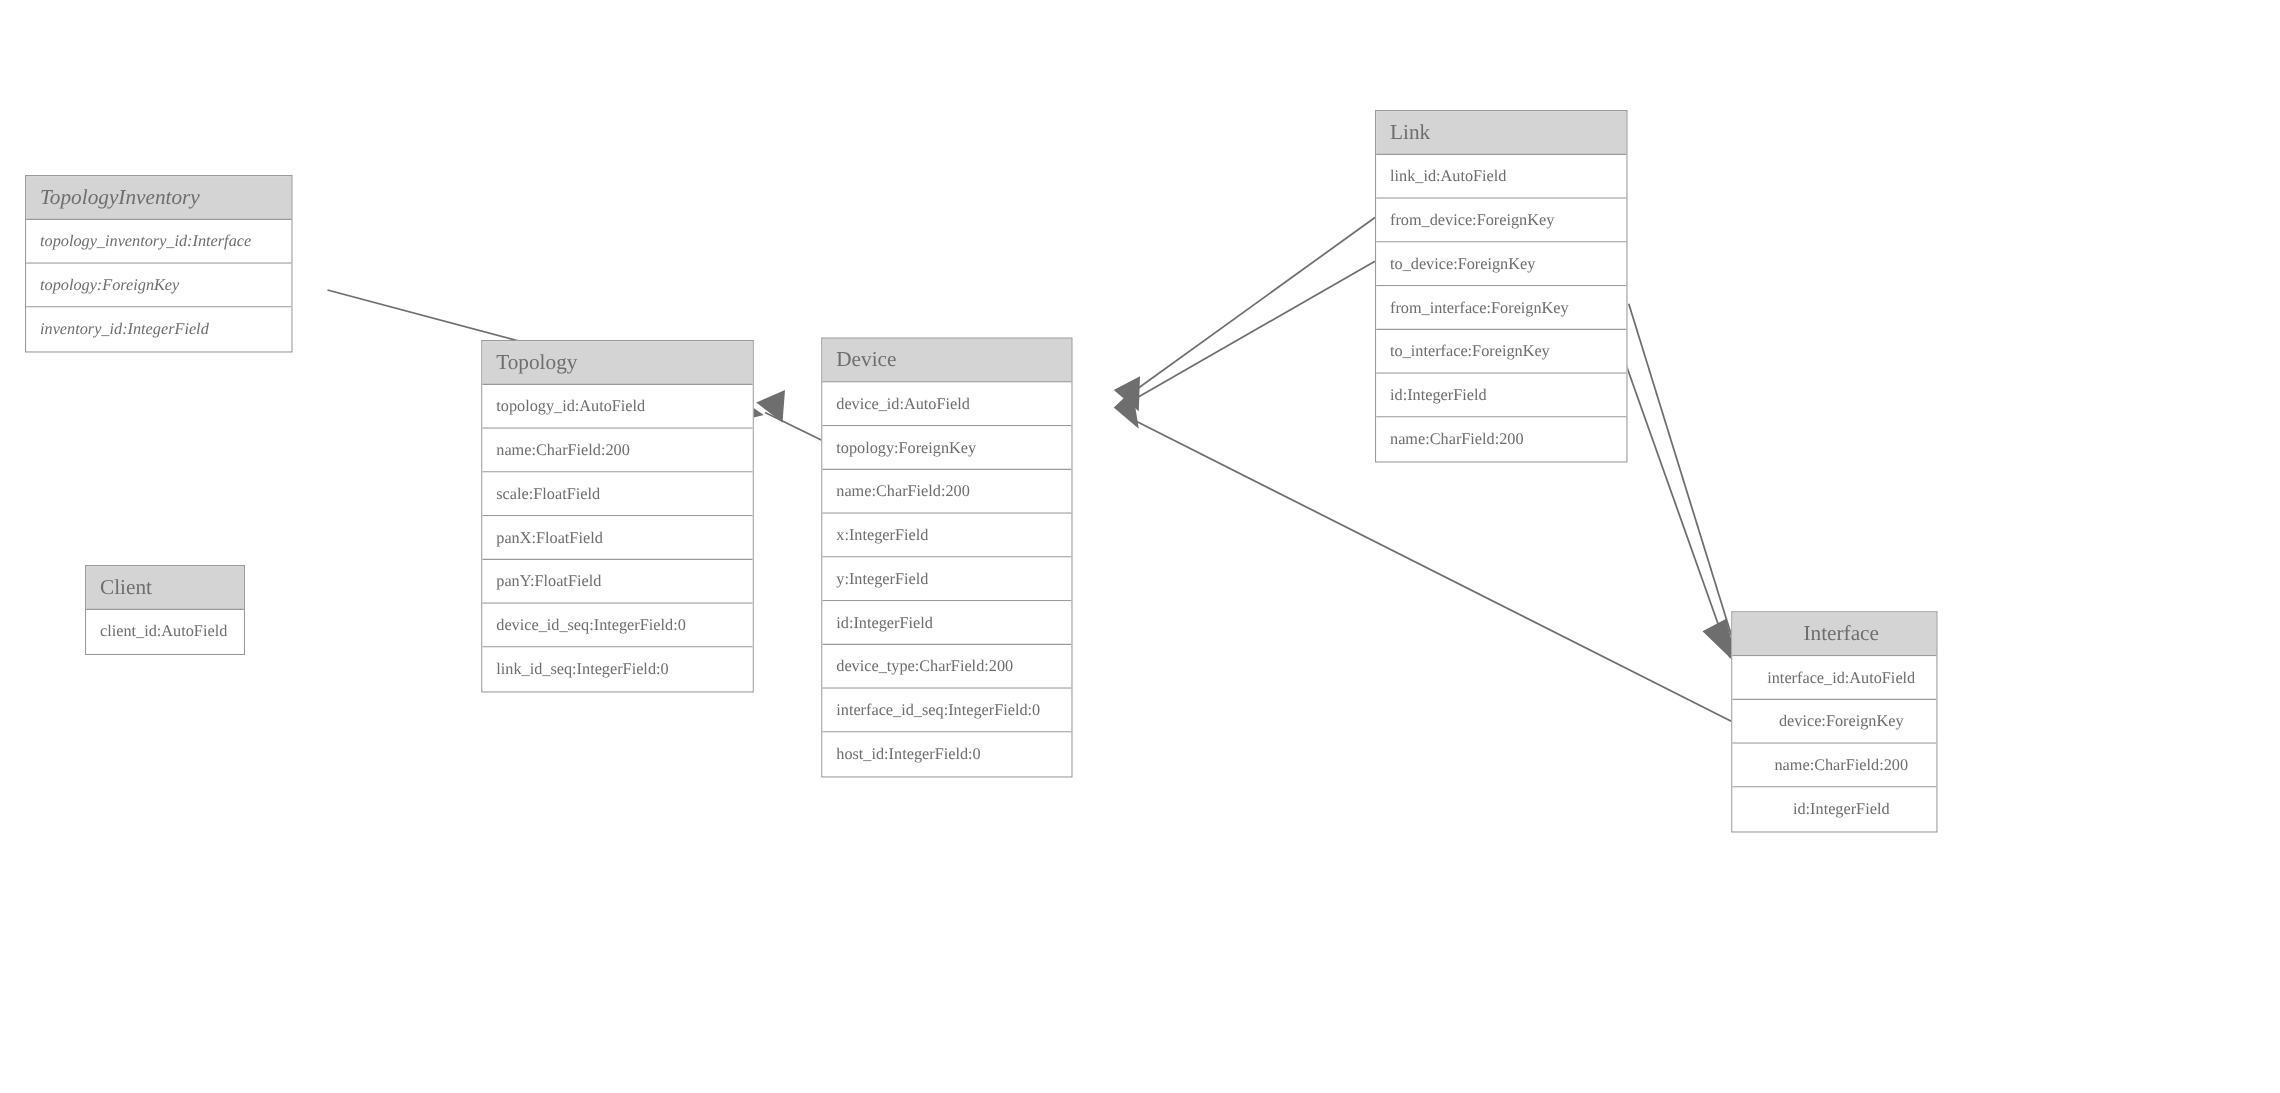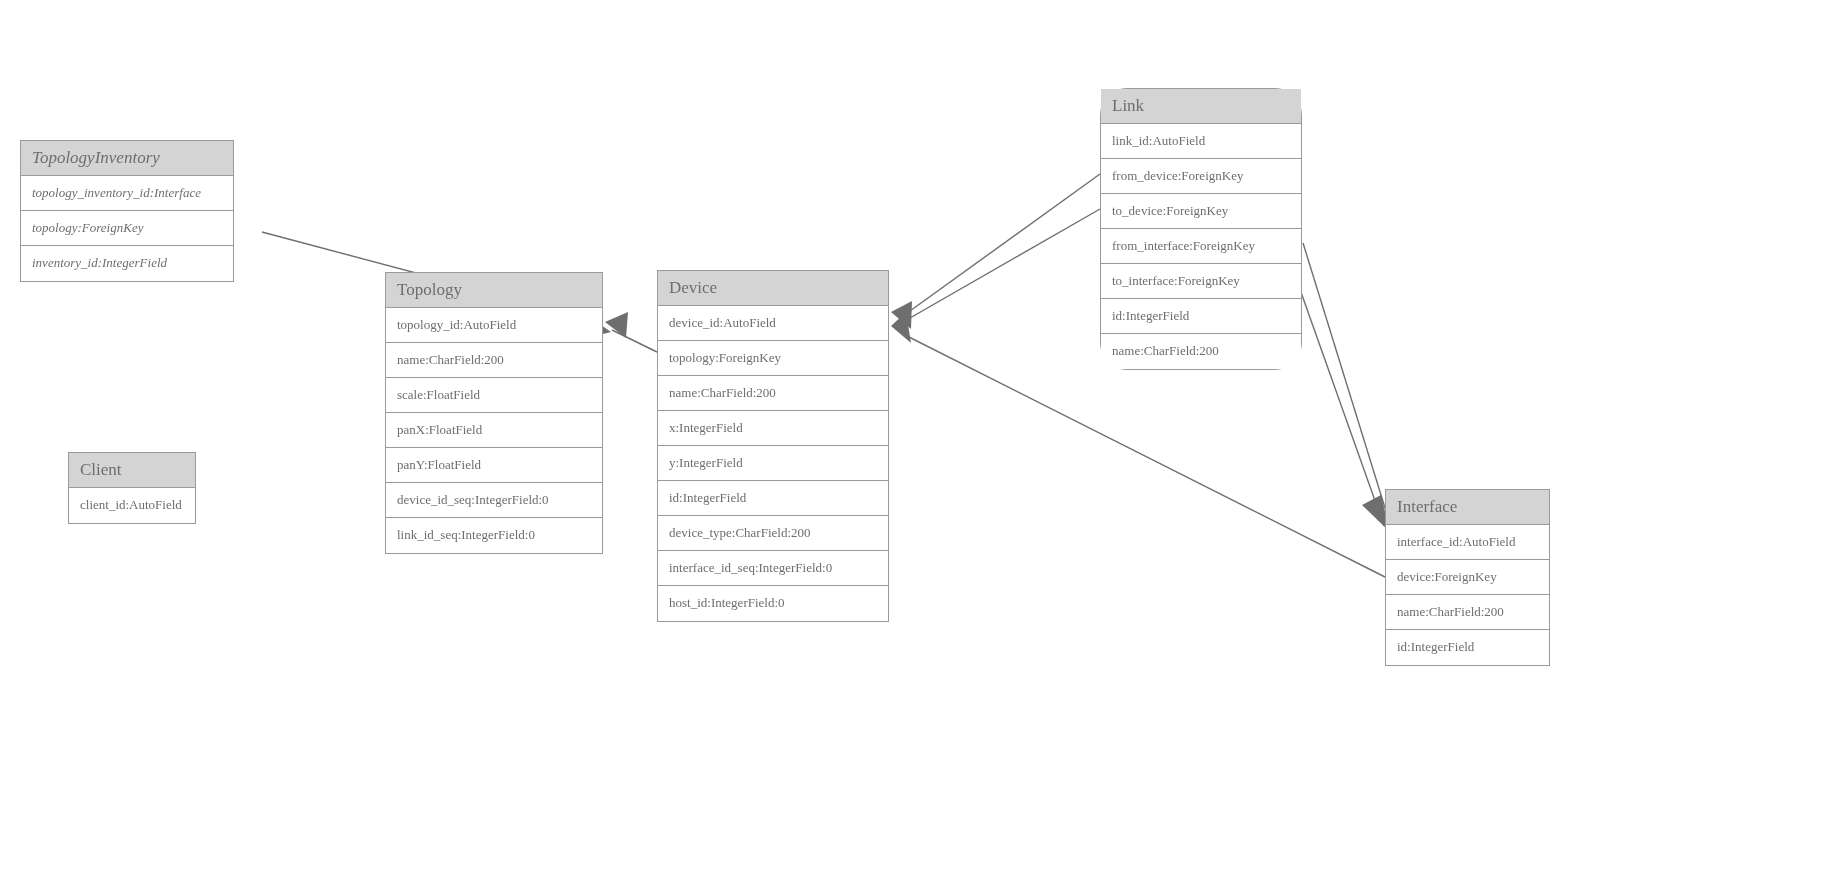--- a/index.html
+++ b/index.html
@@ -112,45 +112,45 @@
     <div class="entity-title">Topology</div>
     <div class="entity-field">topology_id:AutoField</div>
     <div class="entity-field">name:CharField:200</div>
     <div class="entity-field">scale:FloatField</div>
     <div class="entity-field">panX:FloatField</div>
     <div class="entity-field">panY:FloatField</div>
     <div class="entity-field">device_id_seq:IntegerField:0</div>
     <div class="entity-field last">link_id_seq:IntegerField:0</div>
   </div>
 
-  <div class="entity" style="left:657px; top:270px; width:232px;">
+  <div class="entity" style="left:657px; top:270px; width:201px;">
     <div class="entity-title">Device</div>
     <div class="entity-field">device_id:AutoField</div>
     <div class="entity-field">topology:ForeignKey</div>
     <div class="entity-field">name:CharField:200</div>
     <div class="entity-field">x:IntegerField</div>
     <div class="entity-field">y:IntegerField</div>
     <div class="entity-field">id:IntegerField</div>
     <div class="entity-field">device_type:CharField:200</div>
     <div class="entity-field">interface_id_seq:IntegerField:0</div>
     <div class="entity-field last">host_id:IntegerField:0</div>
   </div>
 
-  <div class="entity" style="left:1100px; top:88px; width:202px;border-radius:27px;">
+  <div class="entity" style="left:1100px; top:88px; width:202px;">
     <div class="entity-title">Link</div>
     <div class="entity-field">link_id:AutoField</div>
     <div class="entity-field">from_device:ForeignKey</div>
     <div class="entity-field">to_device:ForeignKey</div>
     <div class="entity-field">from_interface:ForeignKey</div>
     <div class="entity-field">to_interface:ForeignKey</div>
     <div class="entity-field">id:IntegerField</div>
     <div class="entity-field last">name:CharField:200</div>
   </div>
 
-  <div class="entity" style="left:1385px; top:489px; width:165px;">
+  <div class="entity" style="left:1385px; top:489px; width:165px;text-align:center;">
     <div class="entity-title">Interface</div>
     <div class="entity-field">interface_id:AutoField</div>
     <div class="entity-field">device:ForeignKey</div>
     <div class="entity-field">name:CharField:200</div>
     <div class="entity-field last">id:IntegerField</div>
   </div>
 
 </div>
 
 </body></html>

